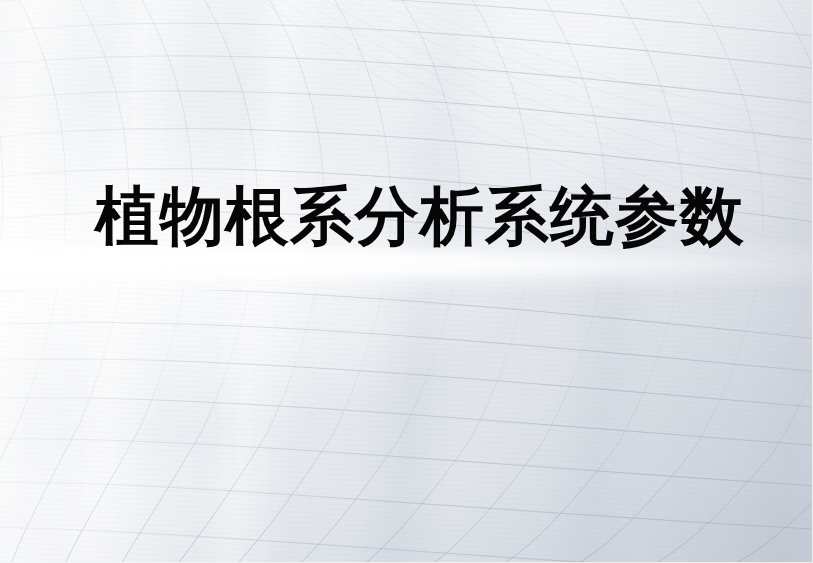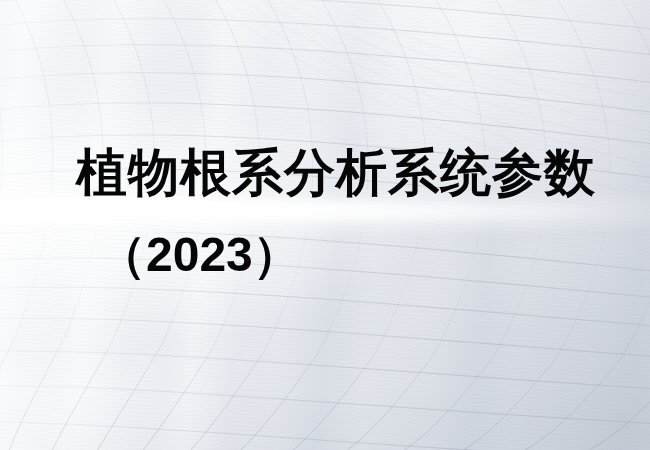--- a/index.html
+++ b/index.html
@@ -247,16 +247,15 @@
     </svg>
   </div>
 
   <div class="bg-layer bg-stripes"></div>
   <div class="bg-layer bg-swoosh"></div>
   <div class="bg-layer bg-swoosh2"></div>
   <div class="bg-layer bg-vignette"></div>
 
   <div class="title-block">
     <div class="title-line-1">植物根系分析系统参数</div>
-    <div class="title-line-2">（2023）</div>
   </div>
 
 </div>
 
 </body></html>

